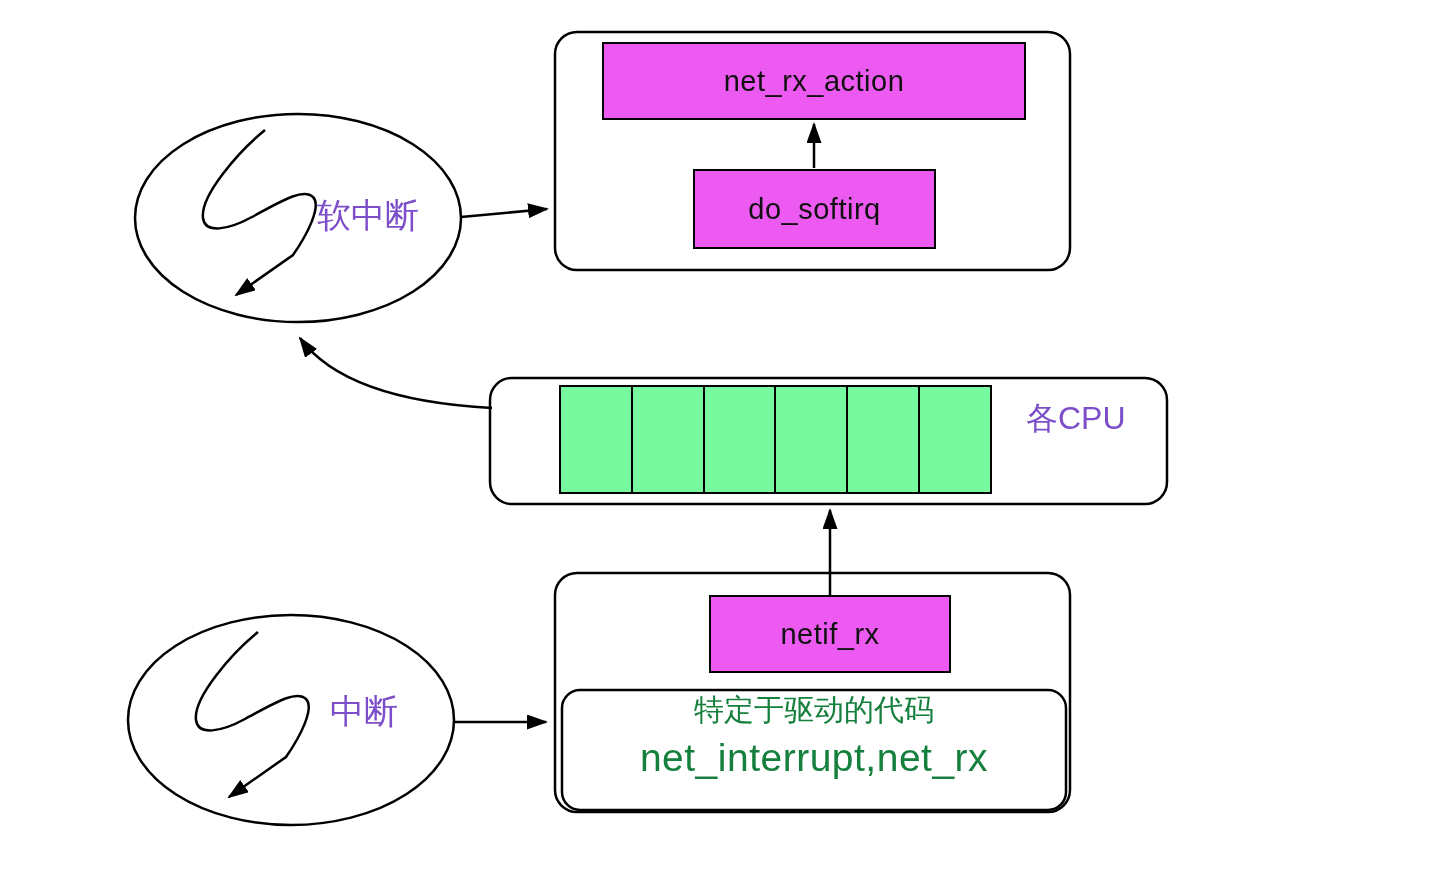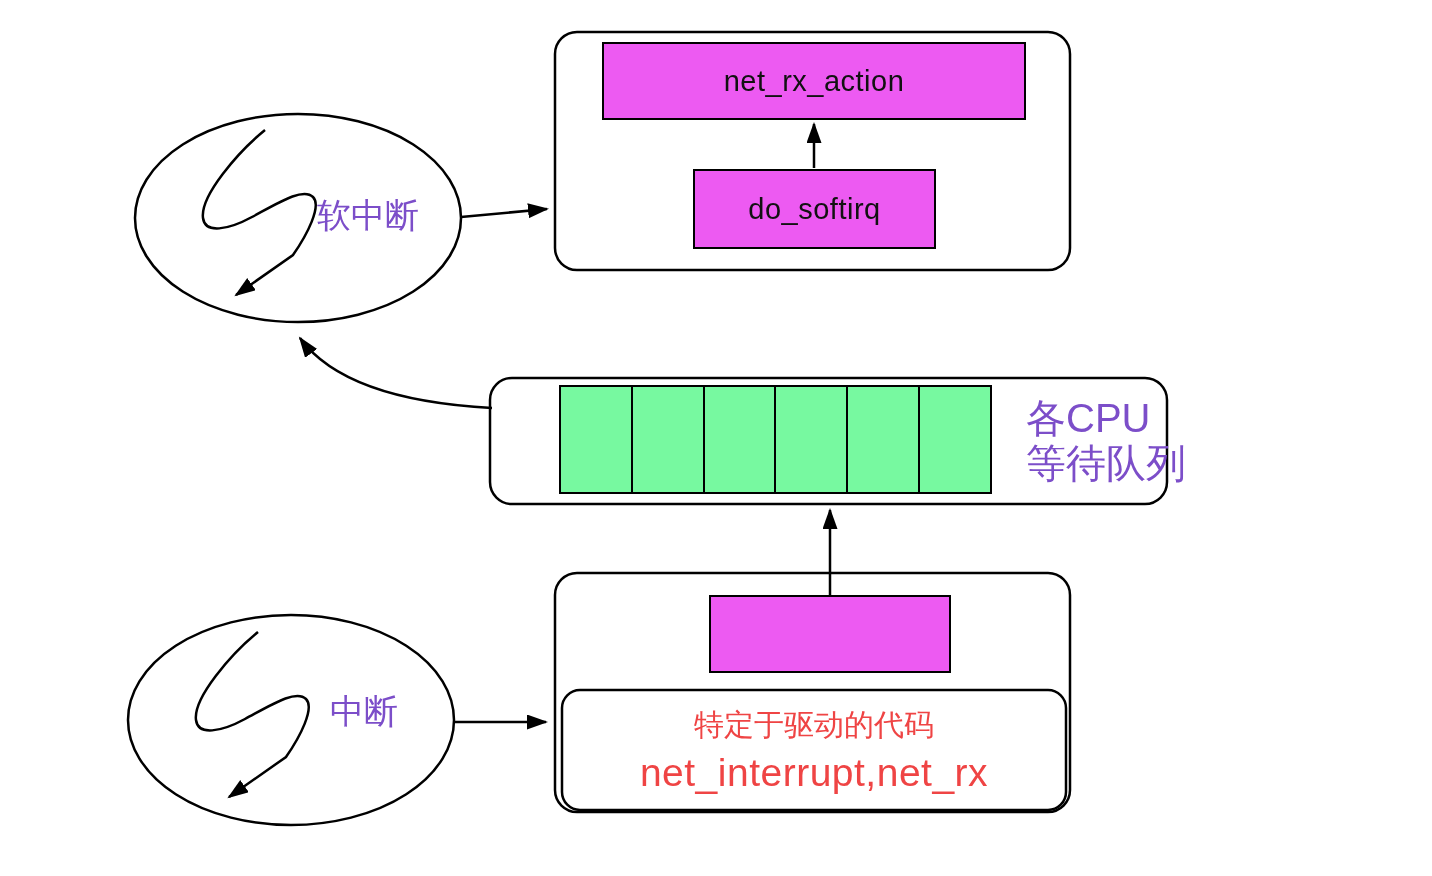--- a/index.html
+++ b/index.html
@@ -20,26 +20,26 @@
   }
   #shapes{position:absolute;left:0;top:0;z-index:0;}
   #shapes .outline{fill:#fff;stroke:var(--stroke);stroke-width:2.5;}
   #shapes .node{fill:var(--box-fill);stroke:var(--stroke);stroke-width:2;}
   #shapes .wire{fill:none;stroke:var(--stroke);stroke-width:2.5;}
   .overlay{position:absolute;z-index:1;display:flex;align-items:center;justify-content:center;}
   .node-label{color:#111;font-size:29px;letter-spacing:0.5px;}
   .purple-label{color:var(--label-purple);font-size:34px;font-weight:500;white-space:nowrap;}
   #cpu-queue-label{
     position:absolute;z-index:1;left:1026px;top:396px;width:160px;
-    color:var(--label-purple);font-size:40px;font-weight:500;line-height:45px;
+    color:var(--label-purple);font-size:32px;font-weight:500;line-height:45px;
   }
   #driver-box-label{
     position:absolute;z-index:1;left:562px;top:690px;width:504px;height:120px;
-    display:flex;flex-direction:column;align-items:center;justify-content:center;gap:5px;
-    color:#ef4444;
+    display:flex;flex-direction:column;align-items:center;justify-content:flex-start;gap:5px;
+    color:#15803d;
   }
   #driver-box-label .l1{font-size:30px;}
   #driver-box-label .l2{font-size:39px;letter-spacing:0.5px;}
   #queue-cells{
     position:absolute;z-index:1;left:559px;top:385px;width:433px;height:109px;
     box-sizing:border-box;border:2.5px solid var(--stroke);
     display:flex;
   }
   #queue-cells .qcell{flex:1;background:var(--queue-cell-fill);}
   #queue-cells .qcell + .qcell{border-left:2.5px solid var(--stroke);}
@@ -76,33 +76,33 @@
     <ellipse class="outline" cx="298" cy="218" rx="163" ry="104"></ellipse>
     <ellipse class="outline" cx="291" cy="720" rx="163" ry="105"></ellipse>
     <use href="#squiggle"></use>
     <use href="#squiggle" transform="translate(-7,502)"></use>
   </svg>
 
   <div class="overlay node-label" style="left:603px;top:43px;width:422px;height:76px;">net_rx_action</div>
 
   <div class="overlay node-label" style="left:694px;top:170px;width:241px;height:78px;">do_softirq</div>
 
+  <div class="overlay node-label" style="left:710px;top:596px;width:240px;height:76px;">netif_rx</div>
 
   <div id="driver-box-label">
     <div class="l1">特定于驱动的代码</div>
     <div class="l2">net_interrupt,net_rx</div>
   </div>
 
   <div class="overlay purple-label" style="left:294px;top:690px;width:140px;height:44px;">中断</div>
 
   <div class="overlay purple-label" style="left:298px;top:194px;width:140px;height:44px;">软中断</div>
 
   <div id="cpu-queue-label">
     <div>各CPU</div>
-    <div>等待队列</div>
   </div>
 
   <div id="queue-cells">
       <div class="qcell"></div>
       <div class="qcell"></div>
       <div class="qcell"></div>
       <div class="qcell"></div>
       <div class="qcell"></div>
       <div class="qcell"></div>
     </div>

